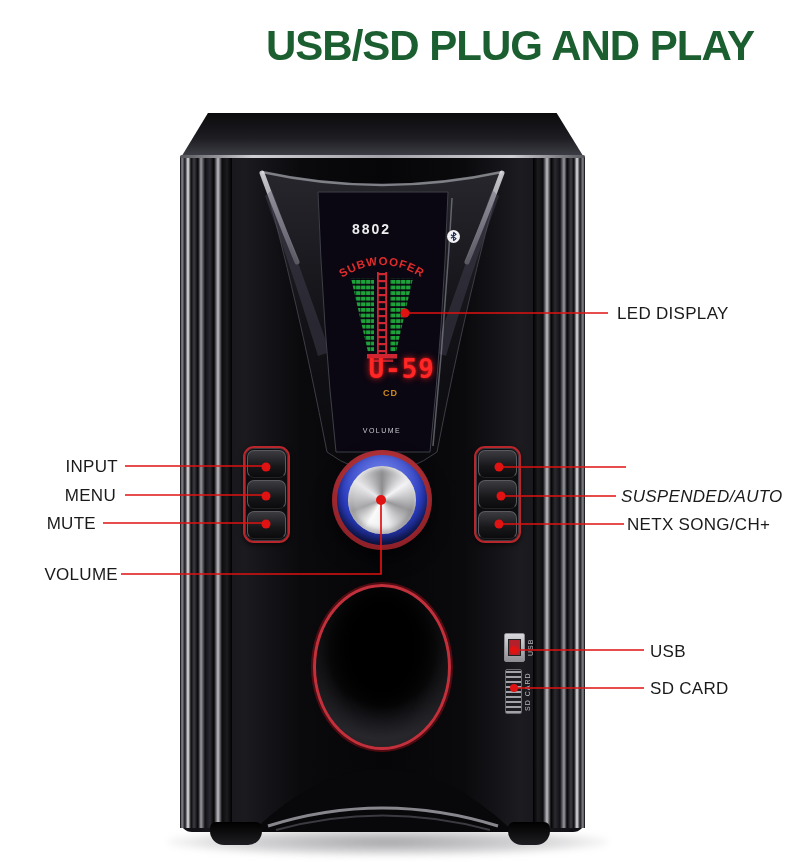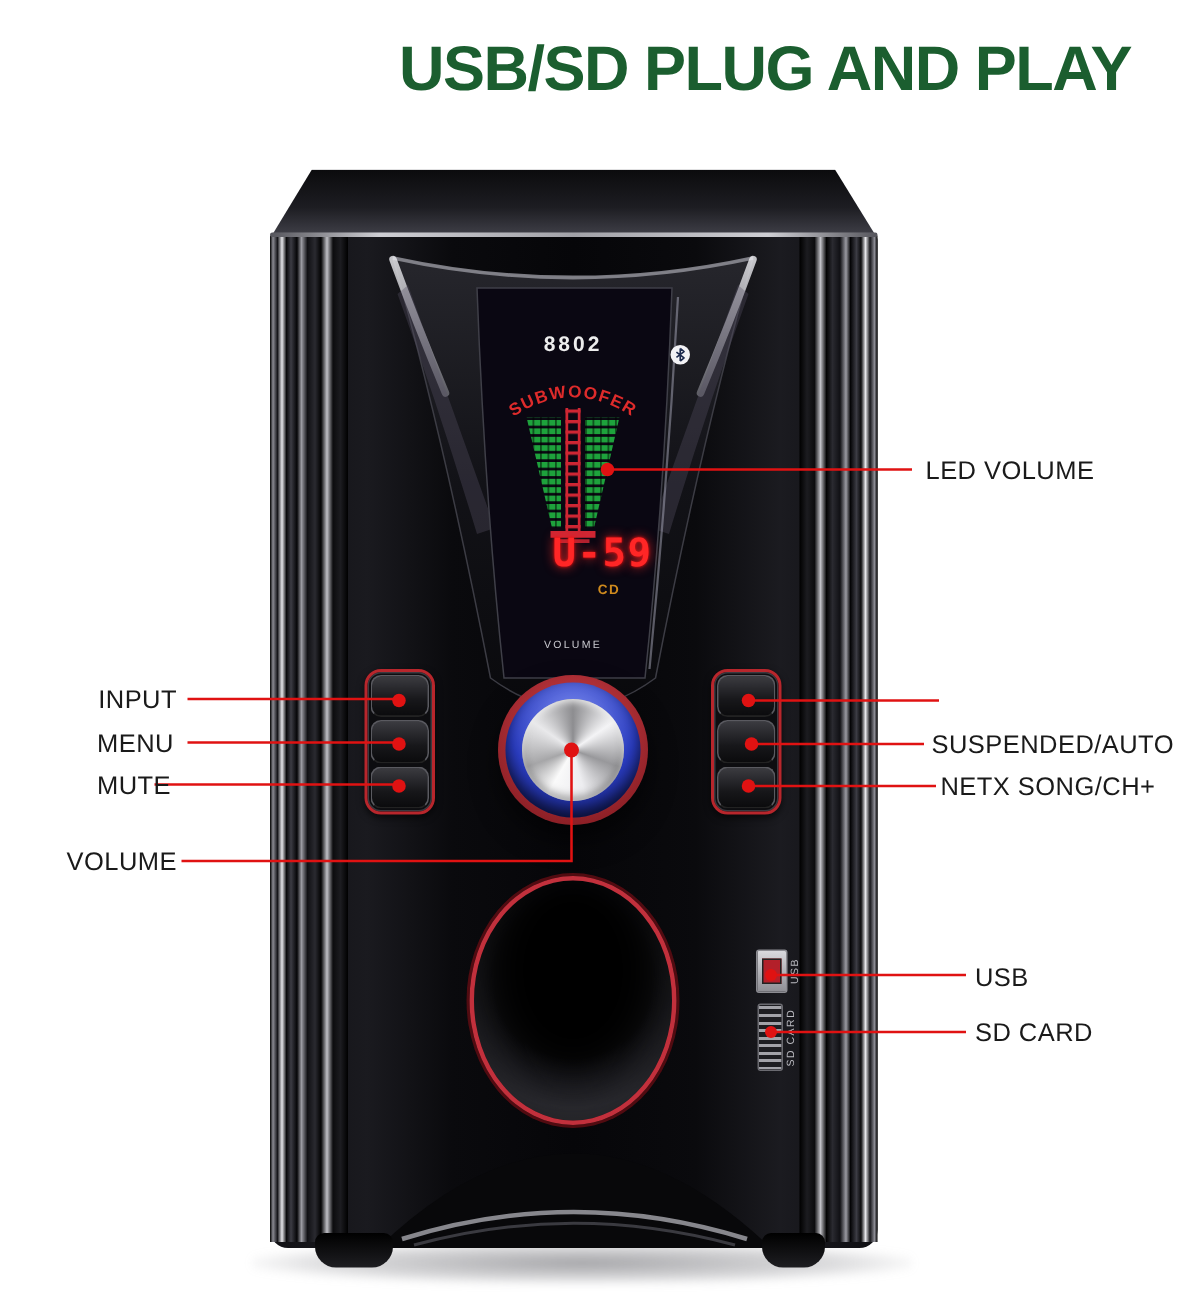--- a/index.html
+++ b/index.html
@@ -27,29 +27,29 @@
   .streak{position:absolute;left:459px;top:182px;width:3px;height:130px;z-index:2;
         transform:rotate(16deg);background:linear-gradient(rgba(255,255,255,.35),rgba(255,255,255,0));}
   
   .art{position:absolute;left:0;top:0;z-index:2;}
   
   .woofer{position:absolute;left:313px;top:584px;width:138px;height:166px;z-index:3;border-radius:50%;
         border:3px solid #c2303c;box-sizing:border-box;
         background:radial-gradient(circle at 50% 42%, #000 0 44%, #0b0b0e 58%, #17171b 74%, #000 100%);
         box-shadow:0 0 0 2px rgba(90,12,18,.9), inset 0 -20px 34px rgba(70,70,78,.45), inset 0 16px 26px rgba(0,0,0,.95);}
   
-  .model{position:absolute;left:352px;top:221px;width:60px;text-align:center;z-index:4;
+  .model{position:absolute;left:352px;top:221px;width:60px;z-index:4;
         color:#ededed;font-size:14px;font-weight:bold;letter-spacing:2px;}
   .bt{position:absolute;left:447px;top:230px;width:13px;height:13px;border-radius:50%;z-index:4;
         background:#f2f2f5;display:flex;align-items:center;justify-content:center;}
   .readout{position:absolute;left:330px;top:354px;width:105px;text-align:right;z-index:4;
         font-family:"DejaVu Sans Mono", monospace;font-size:26px;font-weight:bold;color:#ff2626;
         letter-spacing:1px;text-shadow:0 0 7px rgba(255,40,40,.85),0 0 2px #f00;}
-  .mode{position:absolute;left:368px;top:388px;width:30px;text-align:center;z-index:4;
-        font-size:9px;font-weight:bold;color:#cf8a1e;letter-spacing:1px;margin-left:23px;}
+  .mode{position:absolute;left:368px;top:388px;width:30px;text-align:right;z-index:4;
+        font-size:9px;font-weight:bold;color:#cf8a1e;letter-spacing:1px;}
   .volcap{position:absolute;left:352px;top:427px;width:60px;text-align:center;z-index:4;
         font-size:7px;color:#c9c9cf;letter-spacing:1.5px;}
   
   .knob{position:absolute;left:332px;top:450px;width:100px;height:100px;border-radius:50%;z-index:4;
         background:radial-gradient(circle at 50% 38%, #d8434a, #8c1f26 78%);
         display:flex;align-items:center;justify-content:center;
         box-shadow:0 10px 18px rgba(0,0,0,.55);}
   .knob-blue{width:90px;height:90px;border-radius:50%;
         background:radial-gradient(circle at 50% 28%, #7e8ef2, #2a3cc0 55%, #141f6e 90%);
         display:flex;align-items:center;justify-content:center;
@@ -83,24 +83,24 @@
         background:linear-gradient(#000,#1e1e22);}
   .foot.l{left:210px;width:52px;}
   .foot.r{left:508px;width:42px;}
   
   .callouts{position:absolute;left:0;top:0;z-index:5;pointer-events:none;}
   .lbl{position:absolute;z-index:6;font-size:17px;color:#1a1a1a;letter-spacing:.3px;white-space:nowrap;}
   .lbl.r-align{text-align:right;}
   #lbl-led{left:617px;top:304px;}
   #lbl-input{right:672px;top:457px;text-align:center;}
   #lbl-menu{right:674px;top:486px;}
-  #lbl-mute{right:676px;top:514px;margin-left:12px;}
+  #lbl-mute{right:694px;top:514px;margin-left:12px;}
   #lbl-volume{right:672px;top:565px;}
   #lbl-prev{left:630px;top:458px;}
-  #lbl-susp{left:621px;top:487px;}
+  #lbl-susp{left:621px;top:487px;font-style:italic;}
   #lbl-next{left:627px;top:515px;text-align:center;}
   #lbl-usb{left:650px;top:642px;}
   #lbl-sd{left:650px;top:679px;}
 </style>
 </head>
 <body>
 
 <div class="page">
 
   <h1 class="title">USB/SD PLUG AND PLAY</h1>
@@ -228,21 +228,21 @@
         <circle cx="266" cy="524" r="4.5"></circle>
       <circle cx="381" cy="500" r="5"></circle>
         <circle cx="499" cy="467" r="4.5"></circle>
       <circle cx="501" cy="496" r="4.5"></circle>
         <circle cx="499" cy="524" r="4.5"></circle>
       <circle cx="514" cy="650" r="4"></circle>
         <circle cx="514" cy="688" r="4"></circle>
     </g>
   </svg>
 
-  <div class="lbl" id="lbl-led">LED VOLUME</div>
+  <div class="lbl" id="lbl-led">LED DISPLAY</div>
   <div class="lbl r-align" id="lbl-input">INPUT</div>
   <div class="lbl r-align" id="lbl-menu">MENU</div>
   <div class="lbl r-align" id="lbl-mute">MUTE</div>
   <div class="lbl r-align" id="lbl-volume">VOLUME</div>
   <div class="lbl" id="lbl-susp">SUSPENDED/AUTO</div>
   <div class="lbl" id="lbl-next">NETX SONG/CH+</div>
   <div class="lbl" id="lbl-usb">USB</div>
   <div class="lbl" id="lbl-sd">SD CARD</div>
 
 </div>

